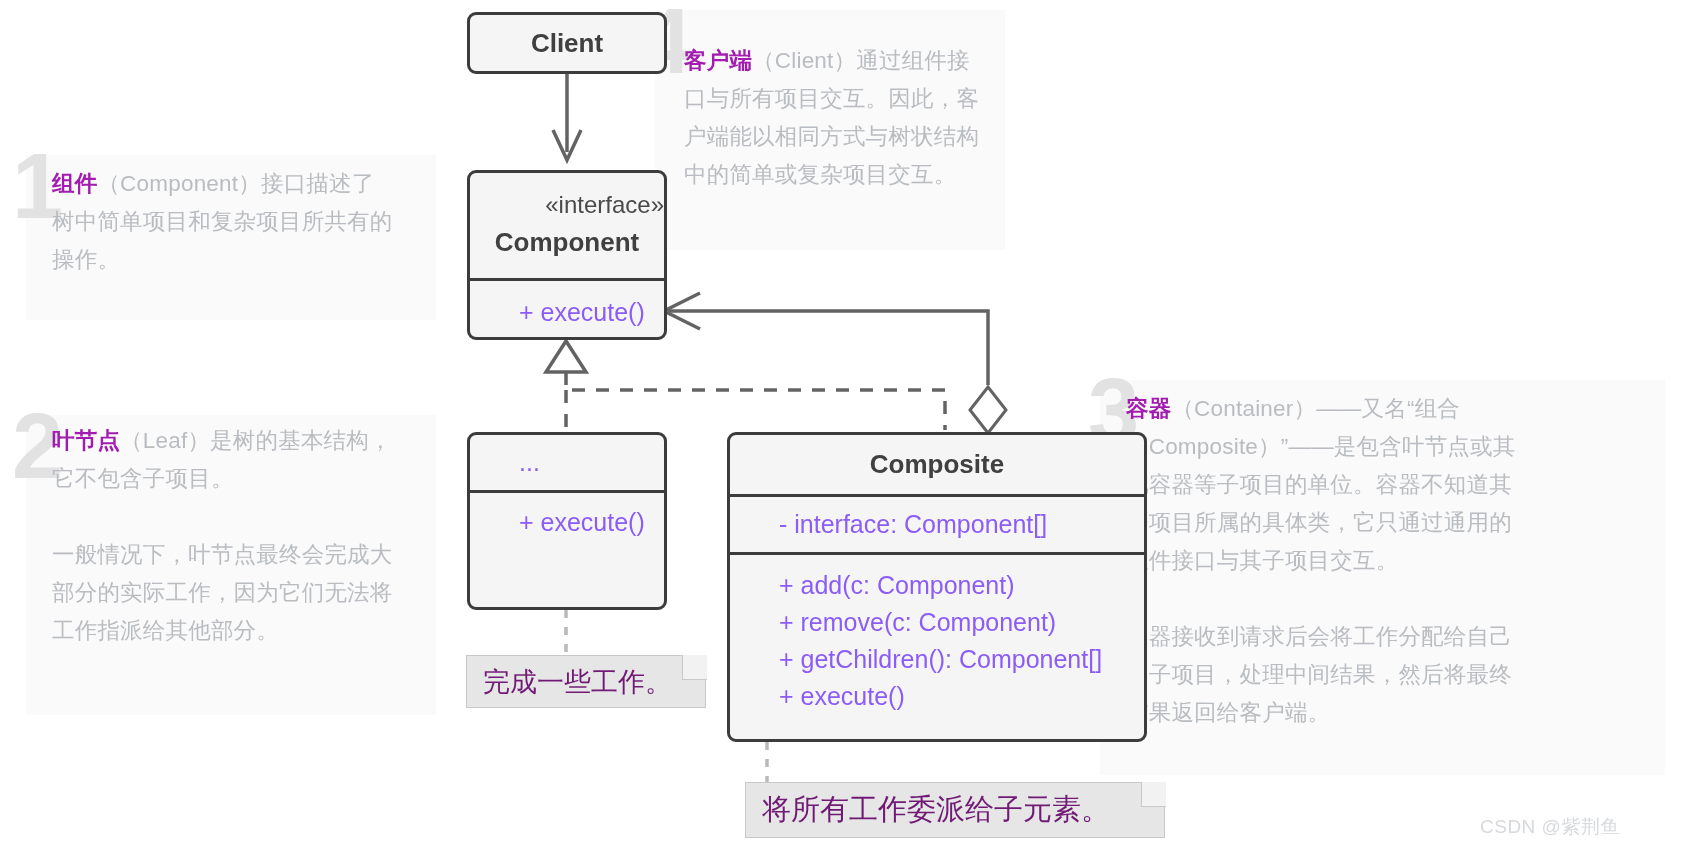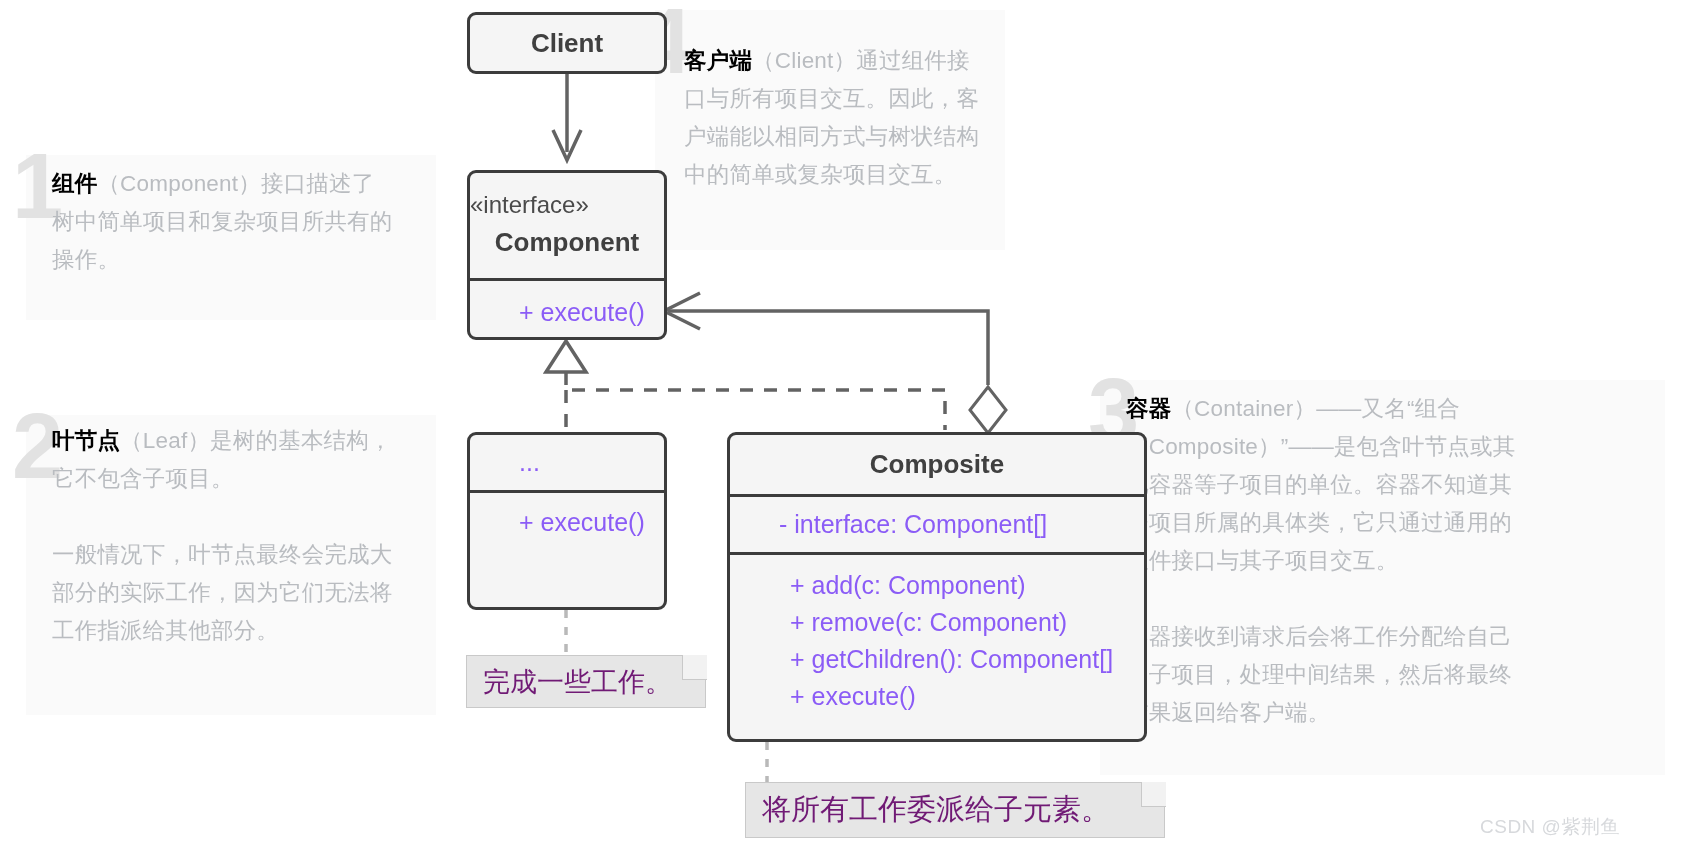--- a/index.html
+++ b/index.html
@@ -35,21 +35,21 @@
     user-select: none;
   }
   .note-body {
     position: absolute;
     color: #b9bcc0;
     font-size: 22.5px;
     line-height: 38px;
     letter-spacing: 0.2px;
   }
   .note-body b {
-    color: #000000;
+    color: #a21caf;
     font-weight: bold;
   }
   .note-body p { margin: 0; }
   .note-body p + p { margin-top: 38px; }
 
   
   .uml {
     position: absolute;
     box-sizing: border-box;
     background: #f5f5f5;
@@ -62,21 +62,21 @@
     border-bottom: 3px solid #3c3c3c;
   }
   .uml-sec:last-child { border-bottom: none; }
   .uml-title {
     text-align: center;
     font-weight: bold;
     color: #404040;
     font-size: 26px;
   }
   .uml-stereo {
-    text-align: left;
+    text-align: right;
     color: #4a4a4a;
     font-size: 24px;
     font-weight: normal;
   }
   .uml-row {
     color: #8b5cf6;
     font-size: 25px;
     line-height: 37px;
     padding-left: 13px;
     white-space: nowrap;
@@ -198,21 +198,21 @@
     </div>
   </div>
 
   <div class="uml" style="left:727px; top:432px; width:420px; height:310px;">
     <div class="uml-sec" style="height:62px; display:flex; align-items:center; justify-content:center;">
       <div class="uml-title">Composite</div>
     </div>
     <div class="uml-sec" style="height:58px; display:flex; align-items:center;">
       <div class="uml-row">- interface: Component[]</div>
     </div>
-    <div class="uml-sec" style="height:135px; padding-top:12px;padding-left:11px;">
+    <div class="uml-sec" style="height:135px; padding-top:12px;">
       <div class="uml-row">+ add(c: Component)</div>
       <div class="uml-row">+ remove(c: Component)</div>
       <div class="uml-row">+ getChildren(): Component[]</div>
       <div class="uml-row">+ execute()</div>
     </div>
   </div>
 
   <div class="sticky" style="left:466px; top:655px; width:240px; height:53px;">
     <span>完成一些工作。</span>
     <span class="fold"></span>

